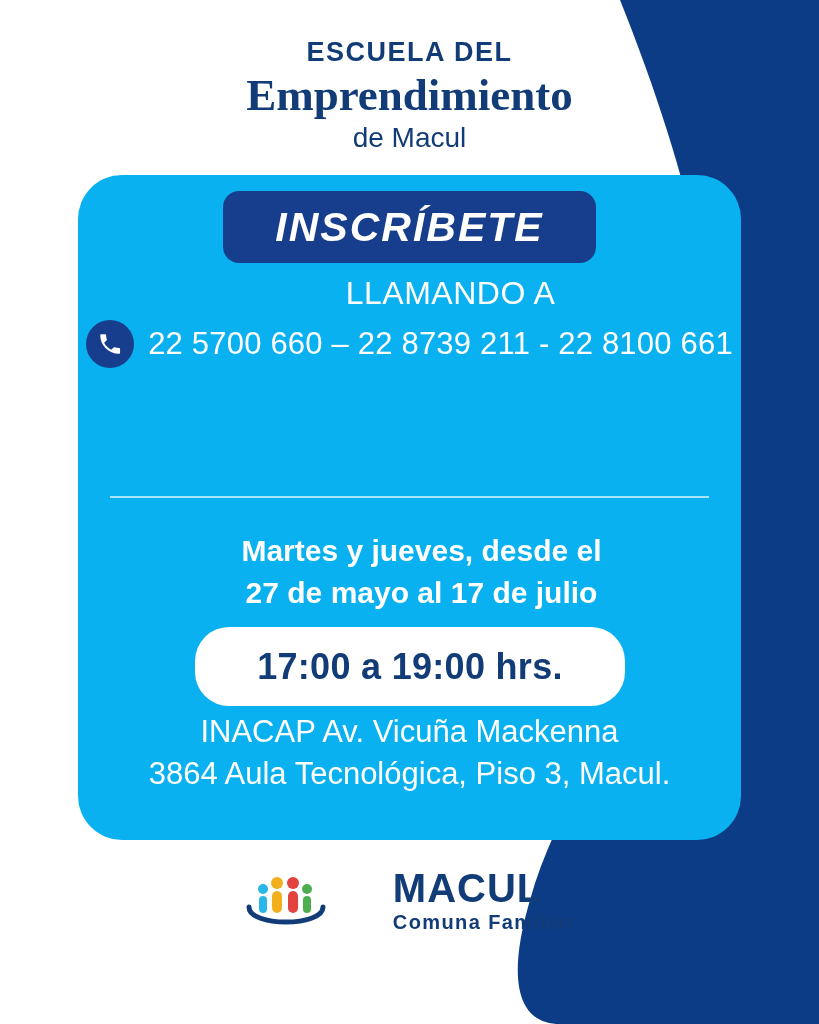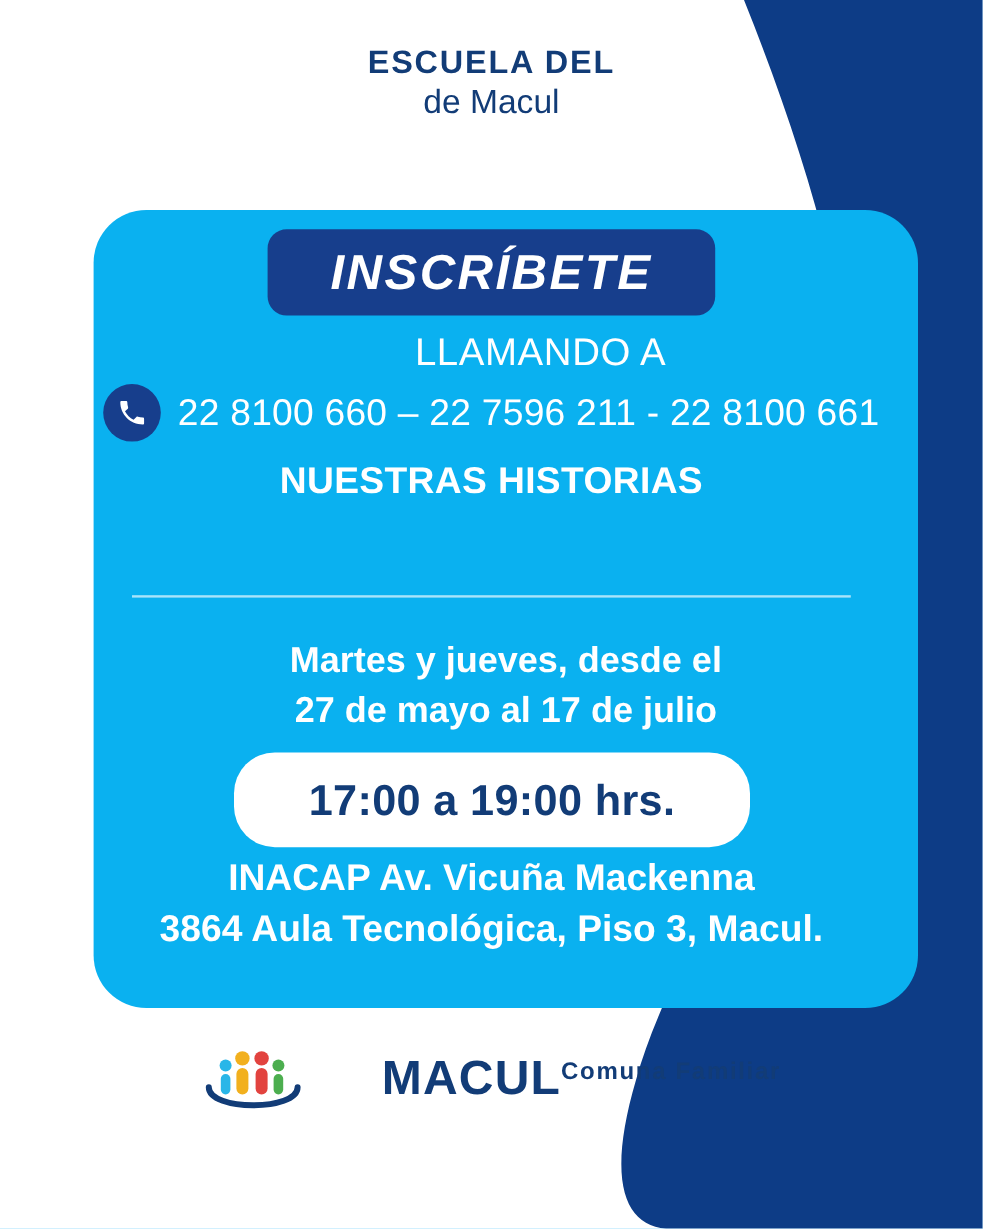--- a/index.html
+++ b/index.html
@@ -8,21 +8,21 @@
     background: #ffffff;
   }
   body {
     font-family: "Liberation Sans", sans-serif;
   }
   #poster {
     position: relative;
     width: 819px;
     height: 1024px;
     overflow: hidden;
-    background: #7dd3fc;
+    background: #fdba74;
   }
   
   .bg-wave {
     position: absolute;
     inset: 0;
     z-index: 0;
   }
   .bg-wave svg {
     display: block;
     width: 819px;
@@ -66,21 +66,20 @@
   
   .card {
     position: absolute;
     left: 78px;
     top: 175px;
     width: 663px;
     height: 665px;
     background: #0ab1f0;
     border-radius: 44px;
     z-index: 2;
-    padding-left: 24px;
   }
 
   
   .ribbon {
     position: absolute;
     left: 145px;
     top: 16px;
     width: 373px;
     height: 72px;
     background: #173e8c;
@@ -191,21 +190,21 @@
     letter-spacing: 0.3px;
   }
 
   .address {
     position: absolute;
     top: 536px;
     left: 14px;
     width: 635px;
     text-align: center;
     color: #ffffff;
-    font-weight: bold;
+    font-weight: normal;
     font-size: 31px;
     line-height: 1.35;
   }
 
   
   .footer-logo {
     position: absolute;
     left: 0;
     top: 868px;
     width: 819px;
@@ -216,21 +215,21 @@
     gap: 16px;
   }
   .logo-mark {
     width: 86px;
     height: 62px;
     position: relative;
     flex: none;
   }
   .logo-words {
     display: flex;
-    flex-direction: row;
+    flex-direction: column;
     align-items: flex-start;
     line-height: 1;
     margin-left: 48px;
   }
   .logo-macul {
     color: #123c77;
     font-weight: bold;
     font-size: 40px;
     letter-spacing: 1px;
   }
@@ -249,42 +248,42 @@
 
   <div class="bg-wave">
     <svg viewBox="0 0 819 1024" xmlns="http://www.w3.org/2000/svg" aria-hidden="true">
       <rect x="0" y="0" width="819" height="1024" fill="#ffffff"></rect>
       <path d="M819,0 L620,0 C700,200 740,380 700,520 C660,660 560,790 530,900 C505,985 520,1024 560,1024 L819,1024 Z" fill="#0d3c86"></path>
     </svg>
   </div>
 
   <div class="header">
     <div class="line1">ESCUELA DEL</div>
+    <div class="line2">Emprendimiento</div>
     <div class="line3">de Macul</div>
   </div>
 
   <div class="card">
 
     <div class="ribbon">
       <span class="ribbon-text">INSCRÍBETE</span>
     </div>
 
     <div class="llamando">LLAMANDO A</div>
 
     <div class="phone-row">
       <span class="phone-badge">
         <svg width="26" height="26" viewBox="0 0 24 24" fill="#ffffff" aria-hidden="true">
           <path d="M6.6 10.8c1.4 2.8 3.8 5.1 6.6 6.6l2.2-2.2c.3-.3.7-.4 1.1-.2 1.2.4 2.5.6 3.8.6.6 0 1 .4 1 1V20c0 .6-.4 1-1 1C10.7 21 3 13.3 3 3.9c0-.6.4-1 1-1h3.4c.6 0 1 .4 1 1 0 1.3.2 2.6.6 3.8.1.4 0 .8-.2 1.1l-2.2 2z"></path>
         </svg>
       </span>
-      <span class="phone-numbers">22 8100 660 – 22 7596 211 - 22 8100 661</span>
+      <span class="phone-numbers">22 5700 660 – 22 8739 211 - 22 8100 661</span>
     </div>
 
     <div class="online-text">
-      <div>NUESTRAS HISTORIAS</div>
     </div>
 
     <div class="divider"></div>
 
     <div class="dates">
       <div>Martes y jueves, desde el</div>
       <div>27 de mayo al 17 de julio</div>
     </div>
 
     <div class="hours-pill">

